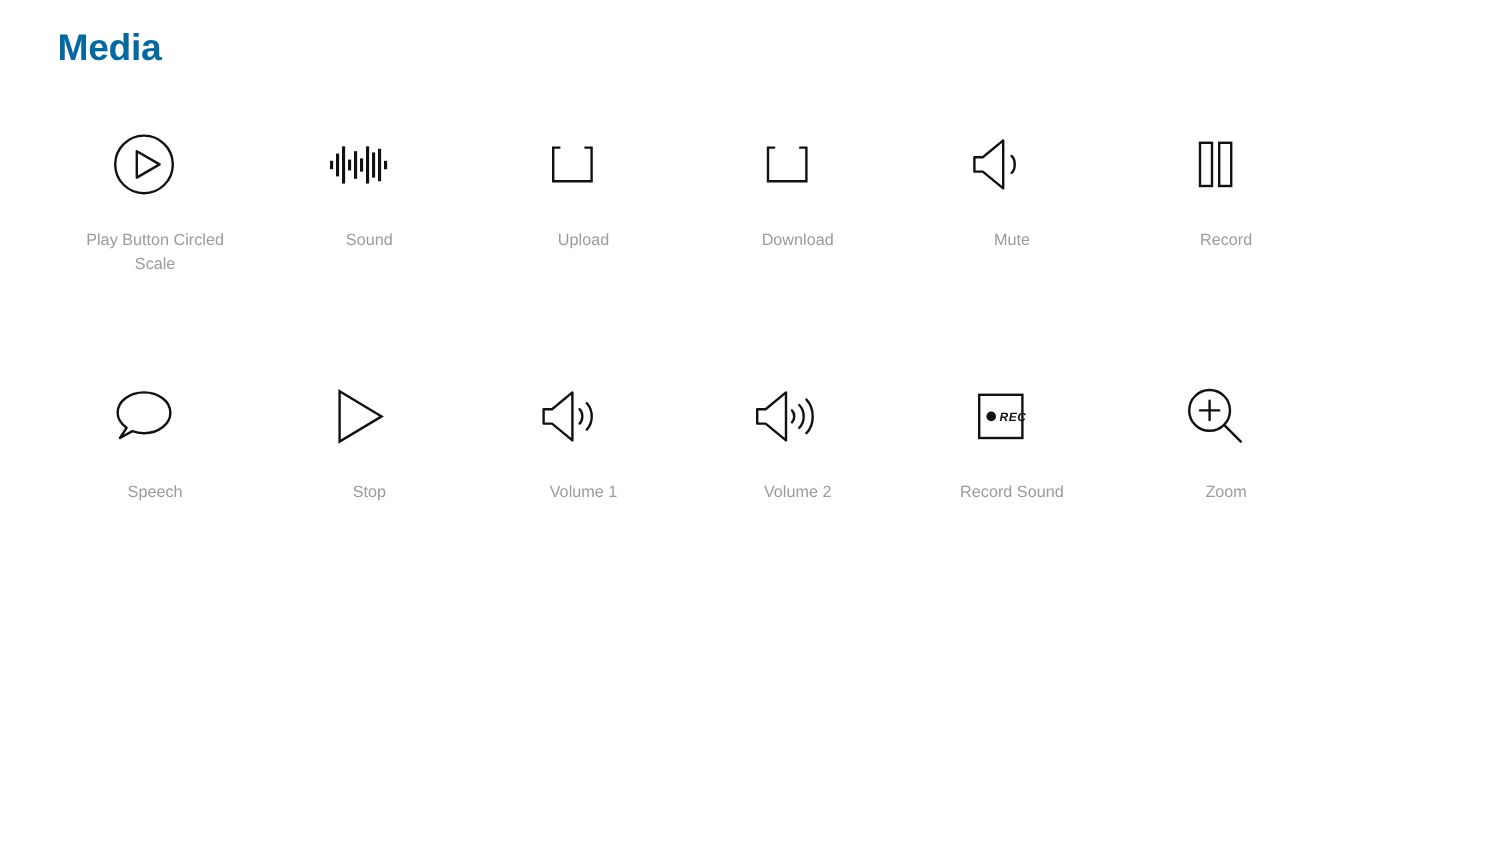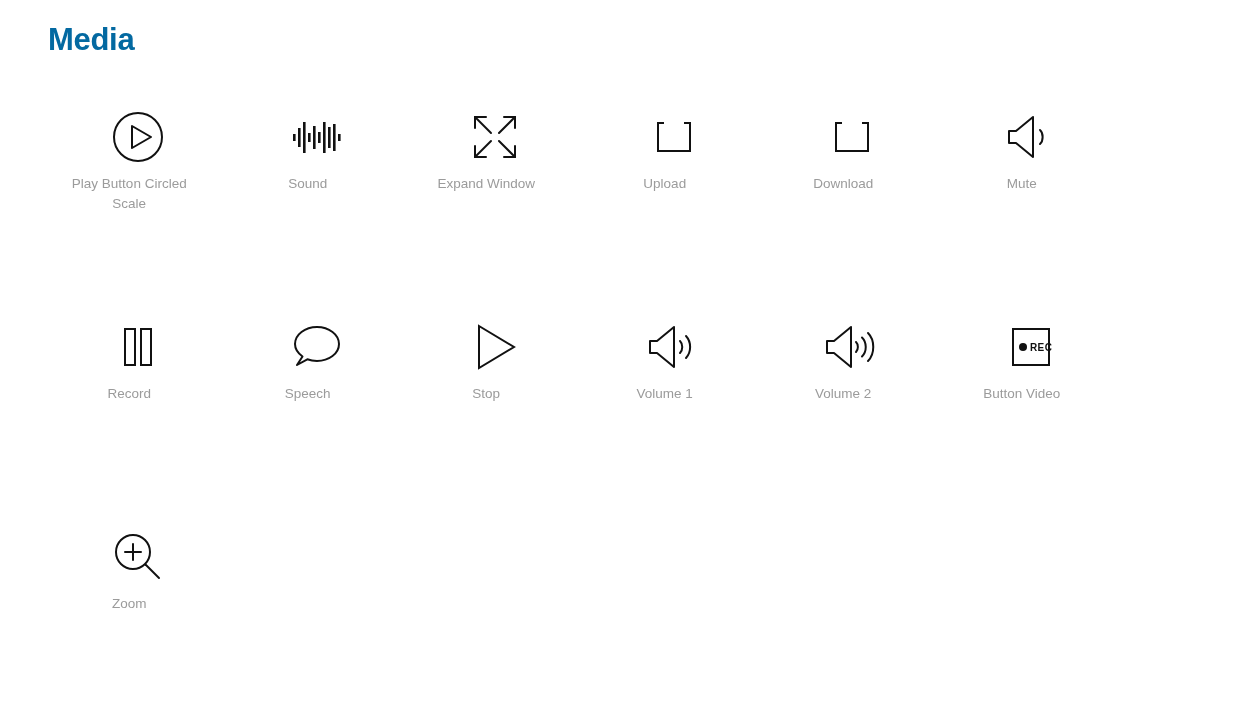--- a/index.html
+++ b/index.html
@@ -38,27 +38,29 @@
     width: 178.5px;
     display: flex;
     flex-direction: column;
     align-items: center;
   }
   .icon-art {
     height: 74px;
     width: 74px;
     display: flex;
     align-items: center;
-    justify-content: flex-end;
+    justify-content: flex-start;
+    font-style: italic;
   }
   .icon-art svg {
     display: block;
     overflow: visible;
   }
   .icon-label {
+    margin-top: 16px;
     width: 150px;
     text-align: center;
     font-size: 13.5px;
     line-height: 20px;
     color: #9b9b9b;
     font-family: "Liberation Sans", sans-serif;
   }
   .st { fill: none; stroke: #111111; stroke-width: 2; }
   .st-round { stroke-linecap: round; stroke-linejoin: round; }
   .fill-dark { fill: #111111; stroke: none; }
@@ -102,41 +104,20 @@
           <rect x="39" y="18" width="2.6" height="21"></rect>
           <rect x="44" y="15" width="2.6" height="27"></rect>
           <rect x="49" y="25" width="2.6" height="7"></rect>
         </g>
       </svg>
     </div>
     <div class="icon-label">Sound</div>
   </div>
 
 
-  <div class="icon-cell">
-    <div class="icon-art">
-      <svg width="56" height="56" viewBox="0 0 56 56">
-        <g class="st st-round" stroke-width="2.4">
-          <path d="M24 24 L8 8"></path>
-          <path d="M8 8 L8 19"></path>
-          <path d="M8 8 L19 8"></path>
-          <path d="M32 24 L48 8"></path>
-          <path d="M48 8 L48 19"></path>
-          <path d="M48 8 L37 8"></path>
-          <path d="M24 32 L8 48"></path>
-          <path d="M8 48 L8 37"></path>
-          <path d="M8 48 L19 48"></path>
-          <path d="M32 32 L48 48"></path>
-          <path d="M48 48 L48 37"></path>
-          <path d="M48 48 L37 48"></path>
-        </g>
-      </svg>
-    </div>
-    <div class="icon-label">Expand Window</div>
-  </div>
 
   <div class="icon-cell">
     <div class="icon-art">
       <svg width="56" height="56" viewBox="0 0 56 56">
         <path class="st" stroke-width="2.6" d="M18 14 L12 14 L12 42 L44 42 L44 14 L38 14"></path>
       </svg>
     </div>
     <div class="icon-label">Upload</div>
   </div>
 
@@ -212,21 +193,21 @@
   </div>
 
   <div class="icon-cell">
     <div class="icon-art">
       <svg width="56" height="56" viewBox="0 0 56 56">
         <rect class="st" stroke-width="2.4" x="10" y="10" width="36" height="36"></rect>
         <circle class="fill-dark" cx="20" cy="28" r="4"></circle>
         <text class="rec-text" x="27" y="31.5">REC</text>
       </svg>
     </div>
-    <div class="icon-label">Button Video</div>
+    <div class="icon-label">Record Sound</div>
   </div>
 
   <div class="icon-cell">
     <div class="icon-art">
       <svg width="56" height="56" viewBox="0 0 56 56">
         <circle class="st" cx="23" cy="23" r="17"></circle>
         <path class="st st-round" d="M23 15 L23 31 M15 23 L31 23"></path>
         <path class="st st-round" stroke-width="2.6" d="M35.5 35.5 L49 49"></path>
       </svg>
     </div>

